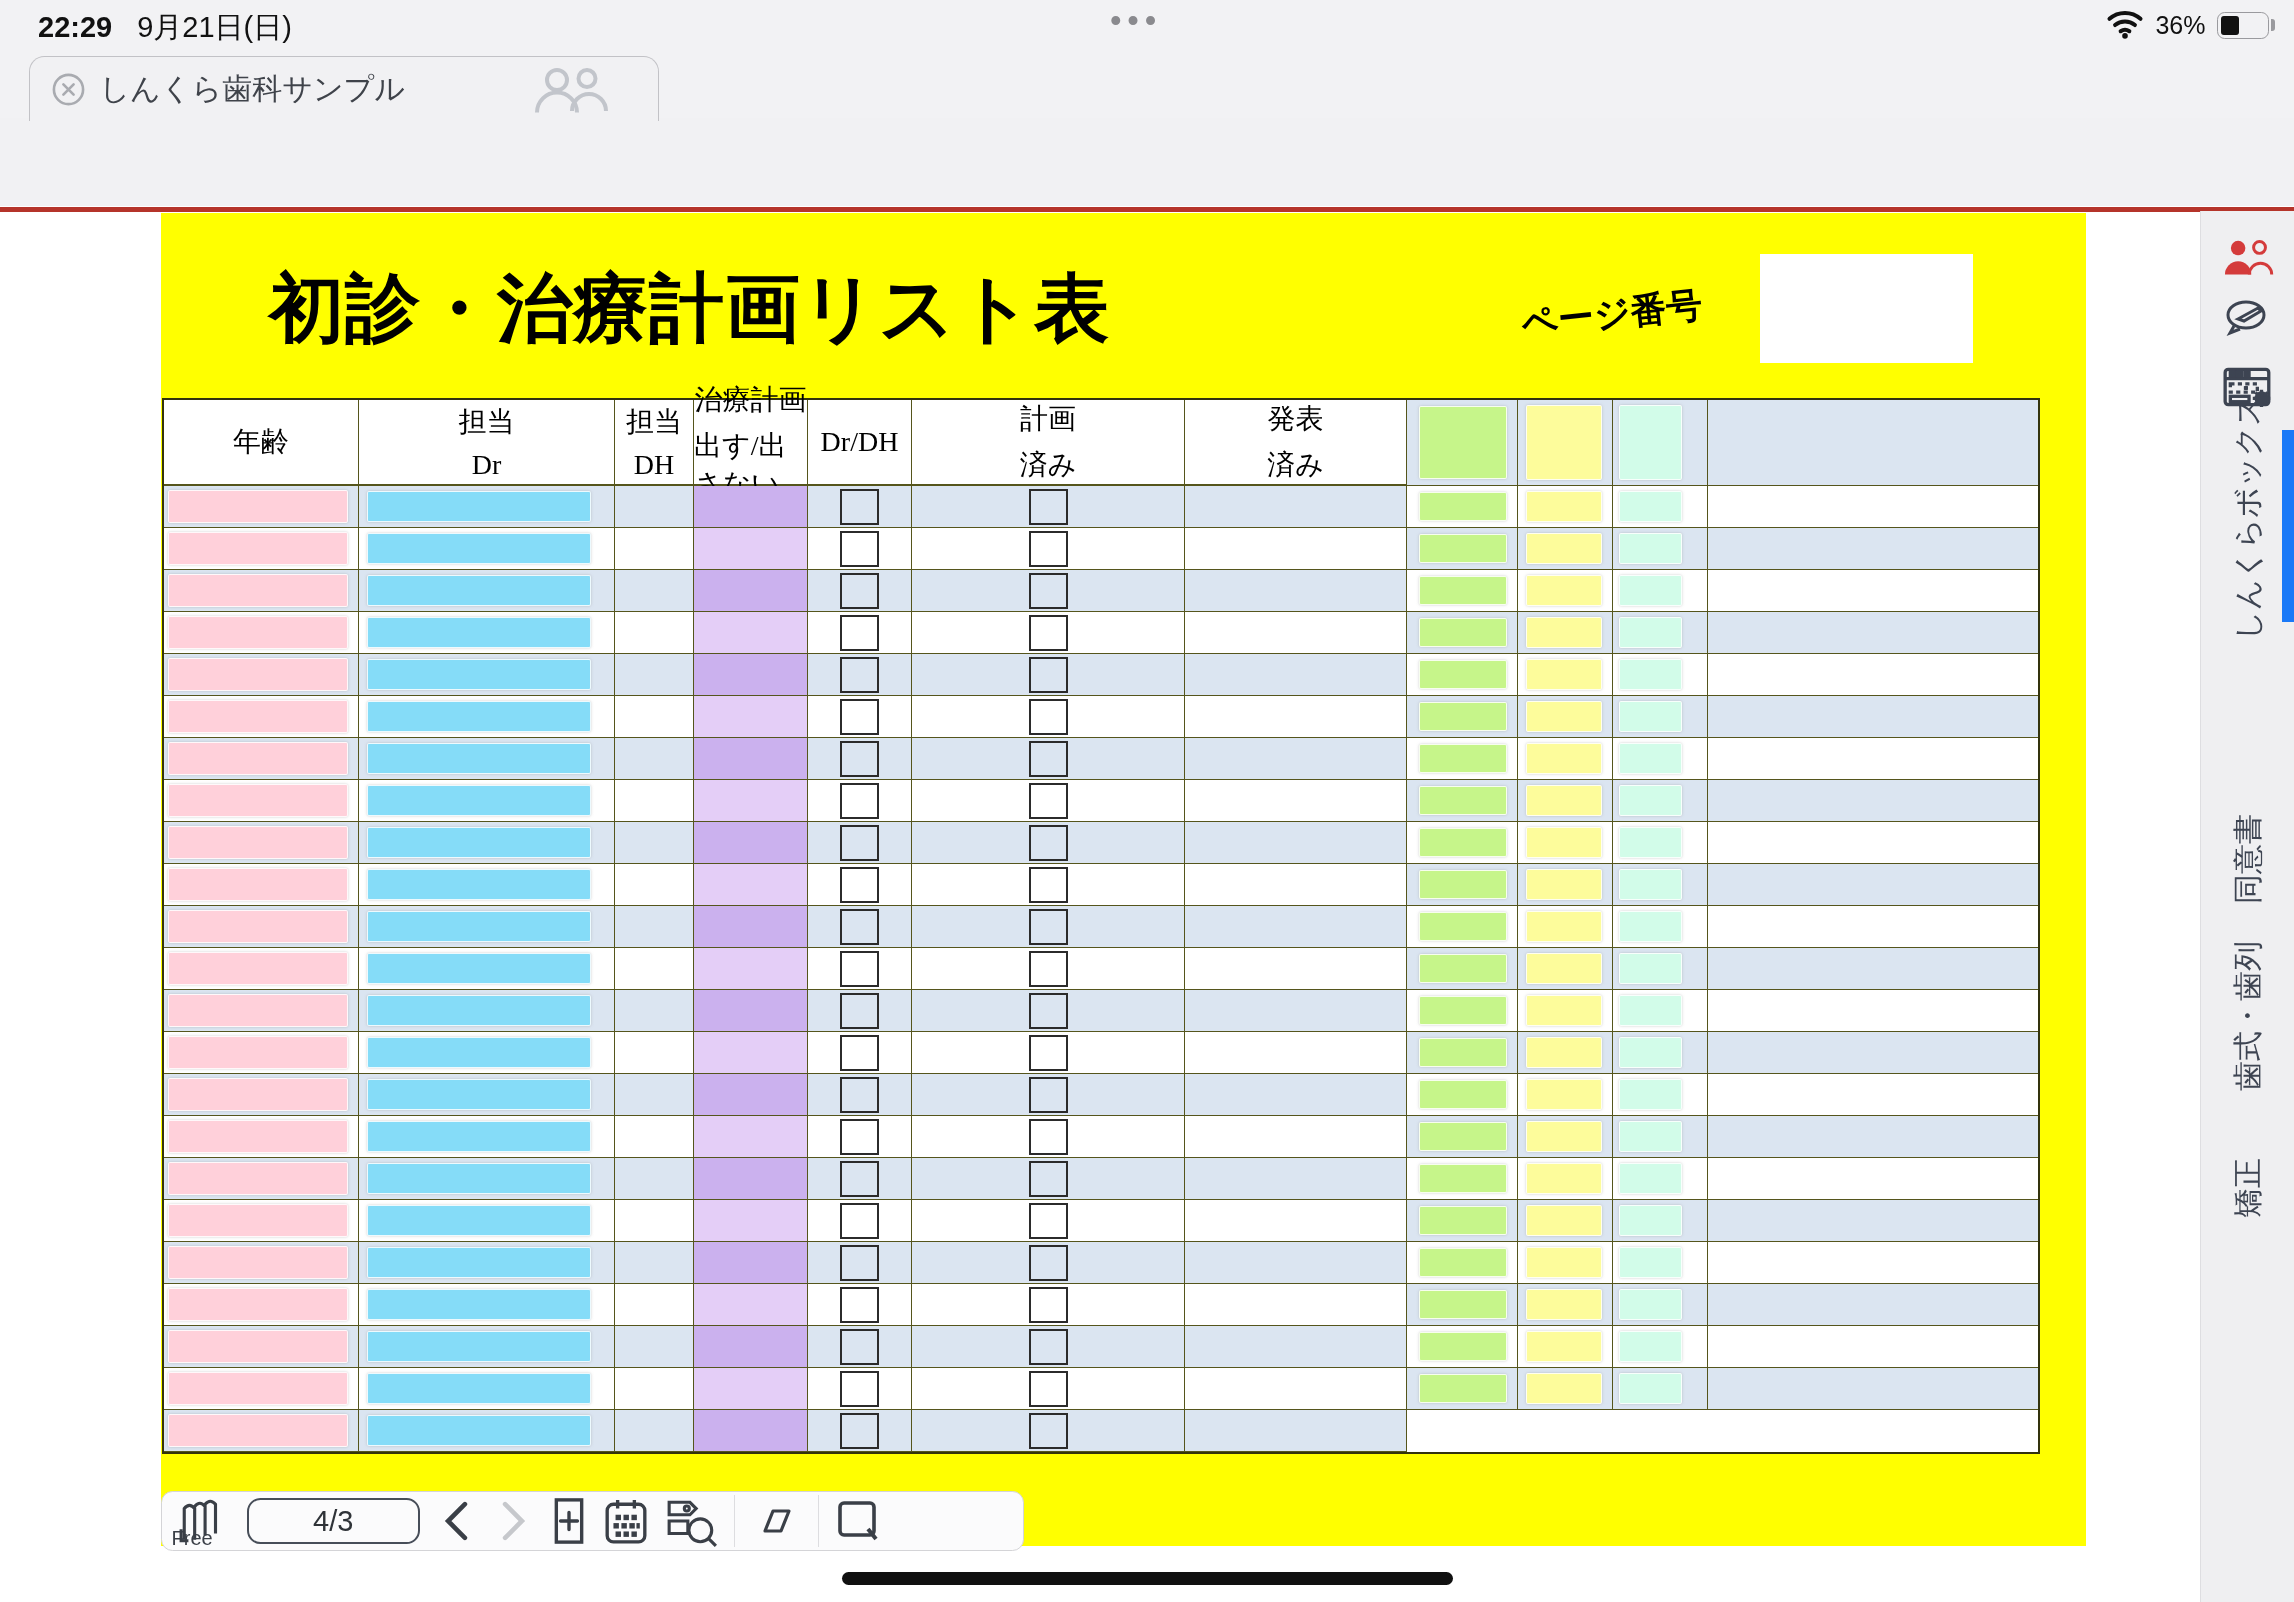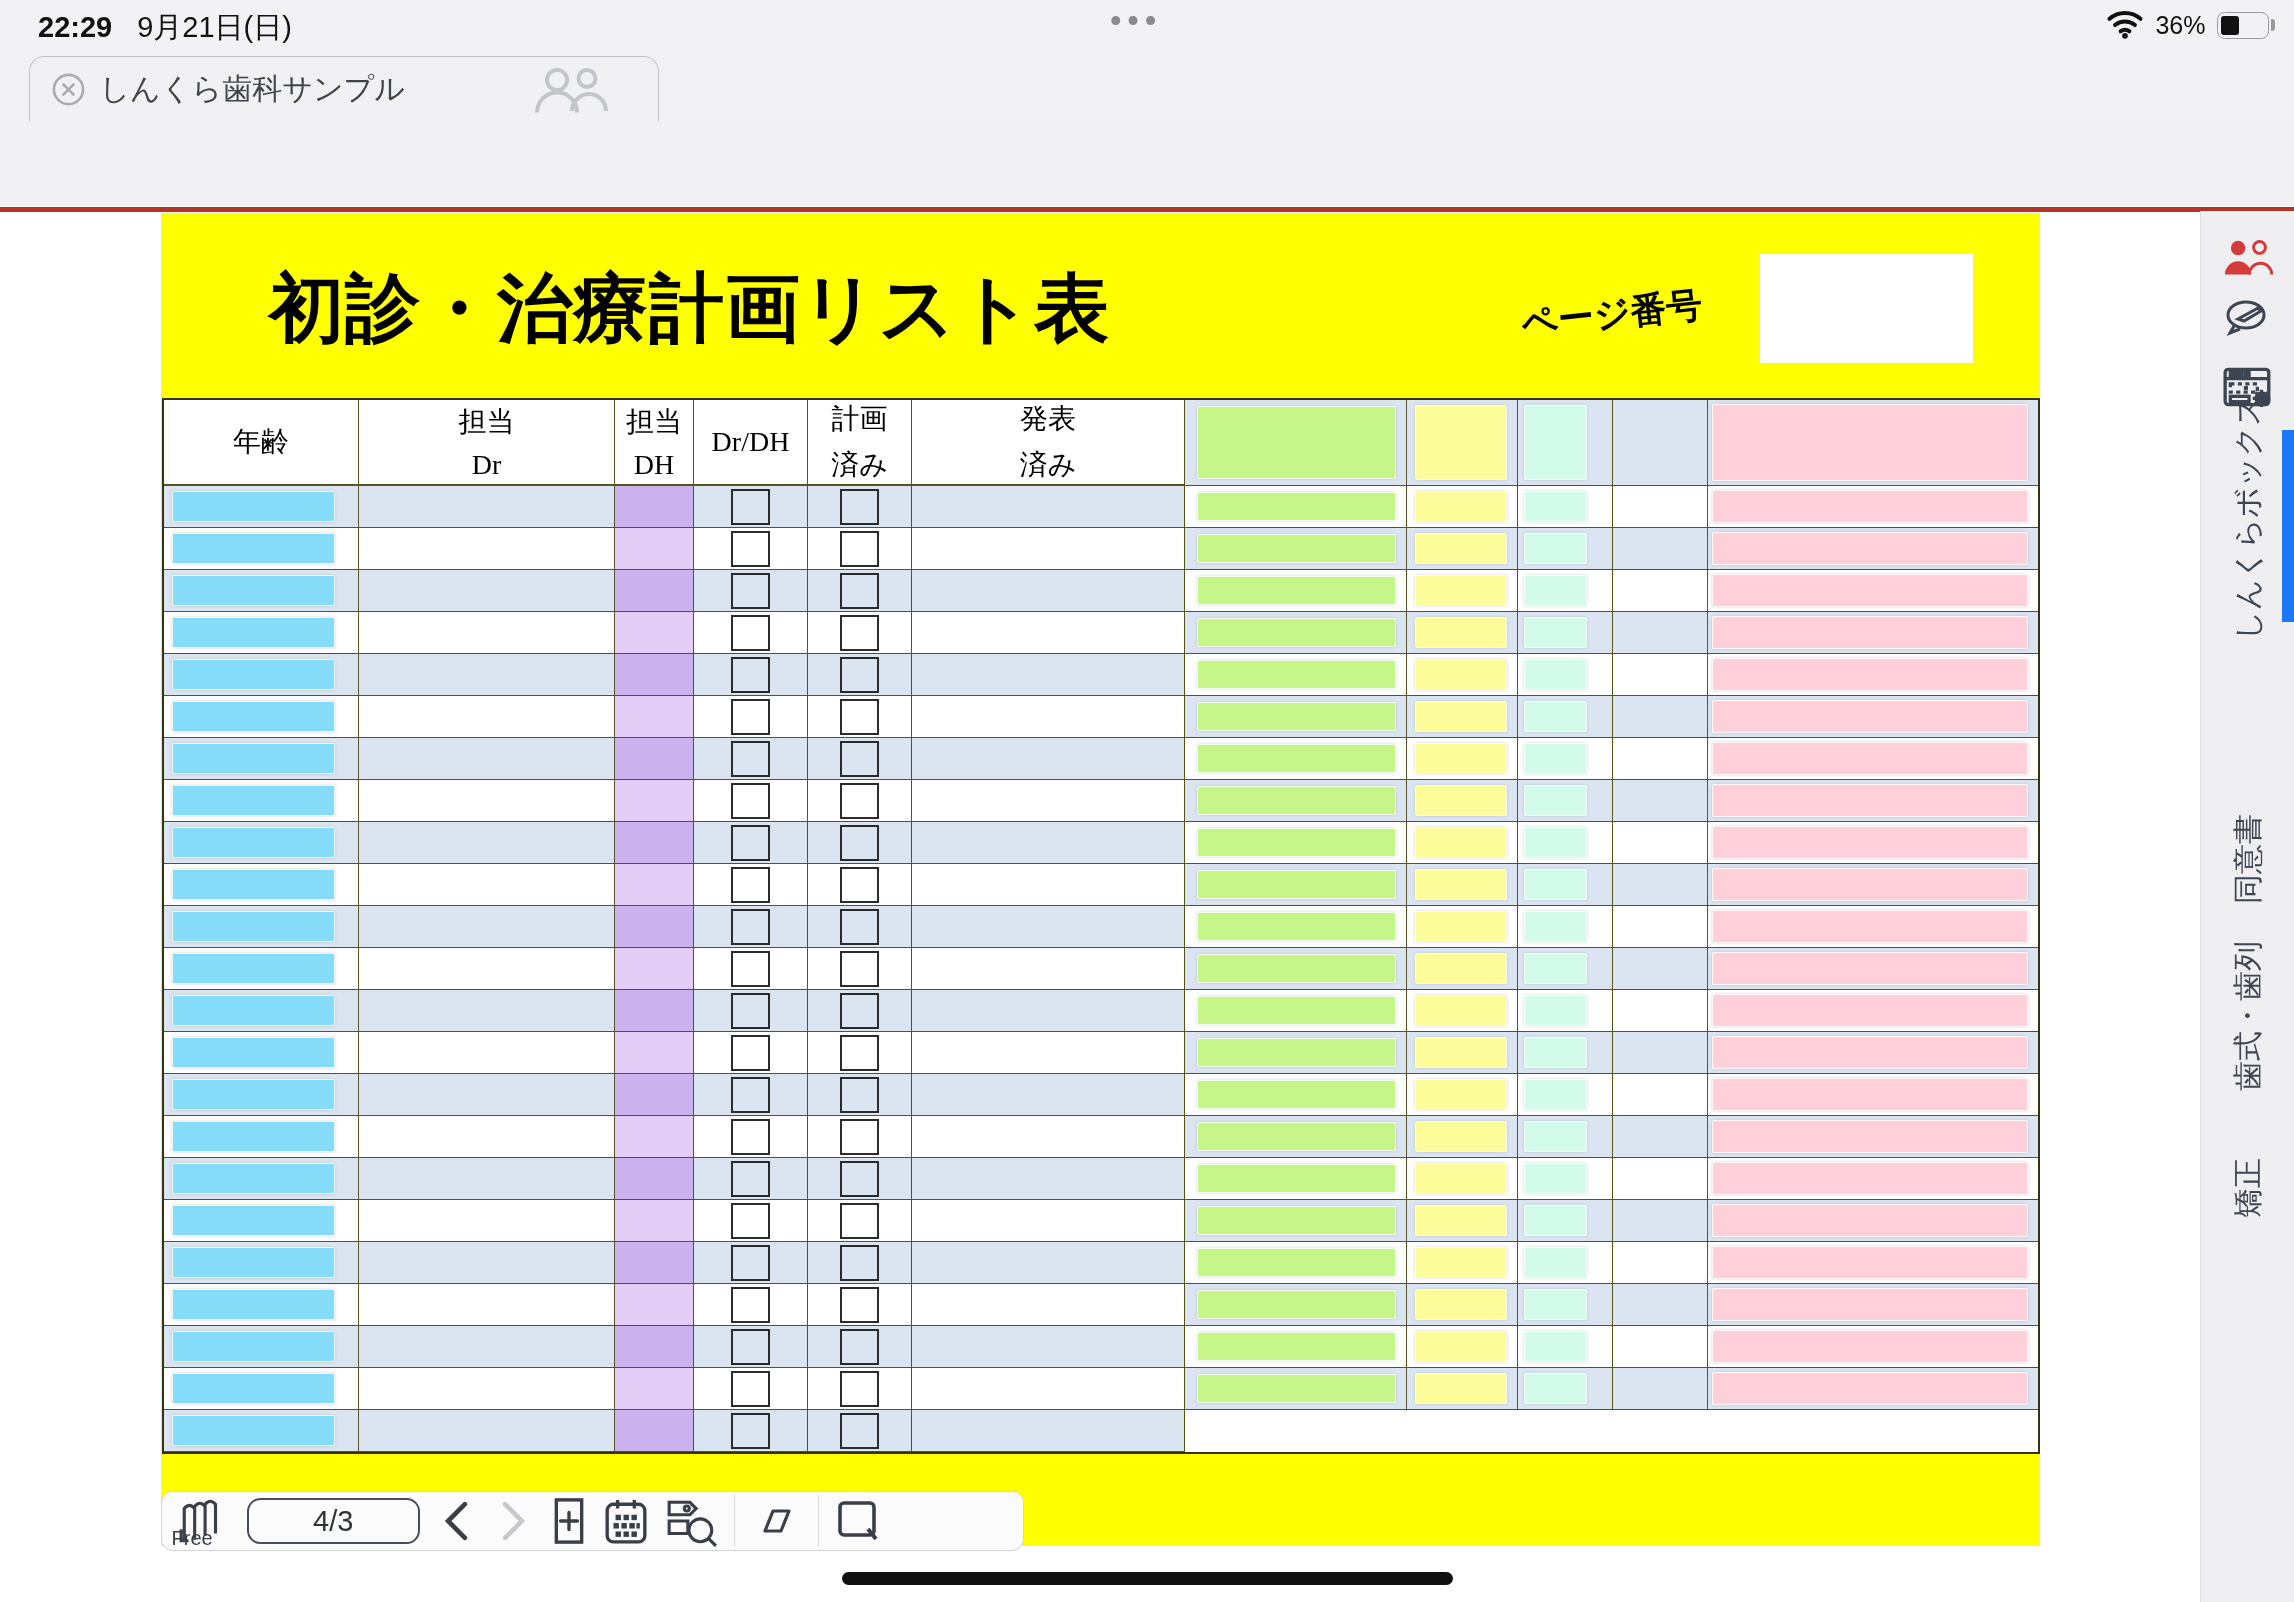--- a/index.html
+++ b/index.html
@@ -45,21 +45,21 @@
   .tb-div2{height:60px;margin-right:27px;}
   .rbtn{display:flex;flex-direction:column;align-items:center;justify-content:center;gap:1.9px;margin:0 13.4px;}
   .rbtn .lbl{font-size:25px;}
   .ghosted{color:#b9bcc2;}
   .darkic{color:#3a3f47;}
   .appicon{width:52px;height:52px;border-radius:12.5px;margin-left:15.4px;
            background:linear-gradient(135deg,#2196f8,#39b5fb);display:flex;align-items:center;justify-content:center;}
   .redline{left:0;top:207px;width:2294px;height:4.8px;background:var(--accent-red);}
 
   
-  .page{left:161px;top:213px;width:1879px;height:1333px;background:var(--page-yellow);}
+  .page{left:161px;top:213px;width:1879px;height:1333px;background:var(--page-yellow);padding-left:46px;}
   .doc-title{left:108px;top:46px;font-family:"Liberation Serif",serif;font-weight:700;font-size:75px;color:#000;letter-spacing:1px;}
   .pageno-label{left:1360px;top:77px;font-family:"Liberation Serif",serif;font-weight:700;font-size:36px;color:#000;
                 transform:rotate(-6deg);}
   .pageno-box{left:1599px;top:41px;width:213px;height:109px;background:#fff;}
 
   
   .table{left:1px;top:185px;width:1874px;display:grid;border:2.9px solid var(--table-border);background:#fff;box-sizing:content-box;}
   .th{background:#fff;border-right:1.9px solid var(--grid);border-bottom:2.9px solid var(--grid);
       display:flex;flex-direction:column;align-items:center;justify-content:center;gap:7.7px;
       font-family:"Liberation Serif",serif;font-size:28px;color:#000;box-sizing:border-box;}
@@ -280,20 +280,24 @@
       </div>
       <div class="th">
         <div>担当</div>
         <div>Dr</div>
       </div>
       <div class="th">
         <div>担当</div>
         <div>DH</div>
       </div>
       <div class="th">
+        <div>治療計画</div>
+        <div>出す/出さない</div>
+      </div>
+      <div class="th">
         <div>Dr/DH</div>
       </div>
       <div class="th">
         <div>計画</div>
         <div>済み</div>
       </div>
       <div class="th">
         <div>発表</div>
         <div>済み</div>
       </div>

